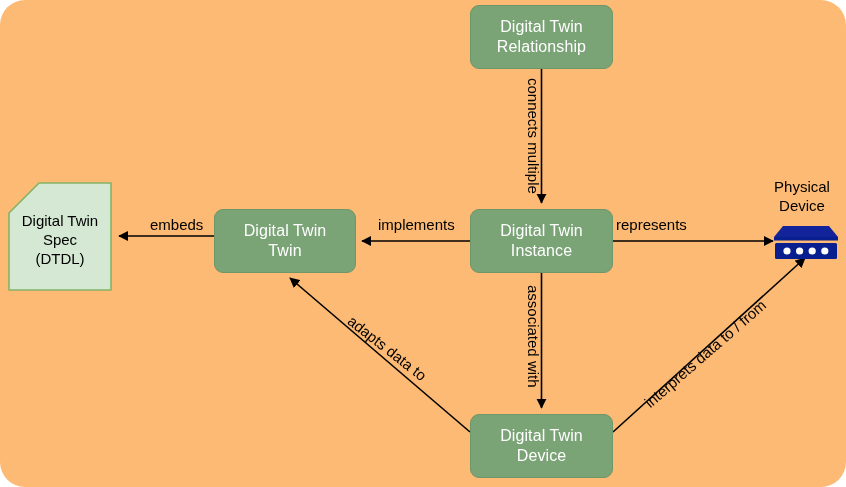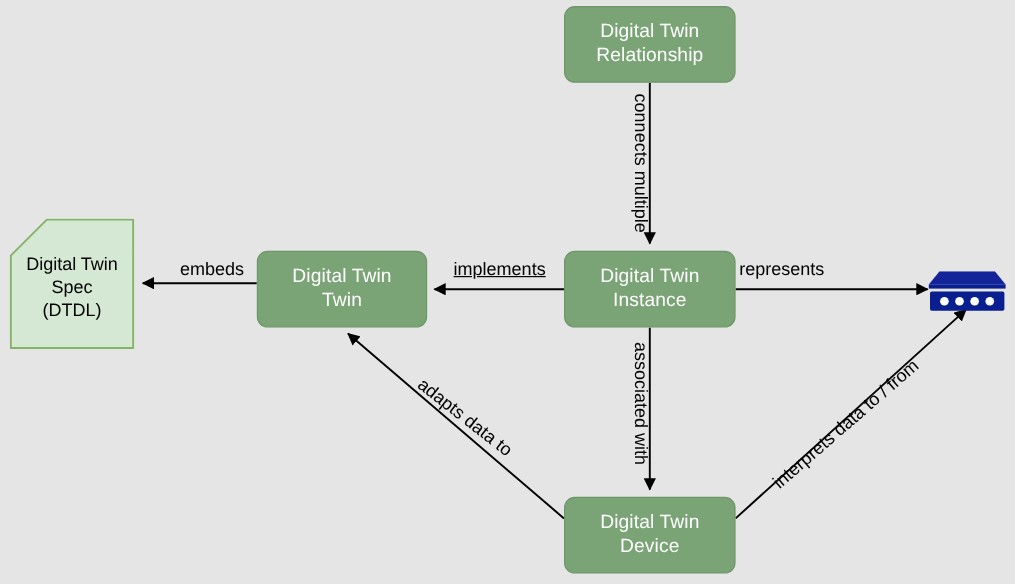--- a/index.html
+++ b/index.html
@@ -8,22 +8,23 @@
     padding: 0;
     background: #ffffff;
   }
   body {
     font-family: "Liberation Sans", sans-serif;
   }
   #canvas {
     position: relative;
     width: 846px;
     height: 487px;
-    background: #e5e5e5;
+    background: #fdba74;
     overflow: hidden;
+    border-radius: 25px;
   }
   #edges {
     position: absolute;
     left: 0;
     top: 0;
     width: 846px;
     height: 487px;
   }
 
   
@@ -105,21 +106,21 @@
   
   .edge-label {
     position: absolute;
     color: #000000;
     font-size: 15px;
     line-height: 17px;
     white-space: nowrap;
     background: transparent;
   }
   #lbl-embeds      { left: 150px; top: 216px; }
-  #lbl-implements  { left: 378px; top: 216px; text-decoration: underline; }
+  #lbl-implements  { left: 378px; top: 216px; }
   #lbl-represents  { left: 616px; top: 216px; }
 
   #lbl-connects {
     left: 542px;
     top: 78px;
     transform: rotate(90deg);
     transform-origin: 0 0;
   }
   #lbl-associated {
     left: 542px;
@@ -214,20 +215,24 @@
       <path d="M 31 1 L 103 1 L 103 108 L 1 108 L 1 31 Z" fill="#D5E8D4" stroke="#82B366" stroke-width="1.6" stroke-linejoin="round"></path>
     </svg>
     <div class="spec-label">
       <span>Digital Twin</span>
       <span>Spec</span>
       <span>(DTDL)</span>
     </div>
   </div>
 
   <div id="node-device">
+    <div class="device-caption">
+      <span>Physical</span><br>
+      <span>Device</span>
+    </div>
     <svg class="device-icon" viewBox="0 0 68 34" width="68" height="34">
 
       <path d="M 11 0 L 57 0 L 66 11 L 2 11 Z" fill="#13249B"></path>
       <rect x="2" y="11" width="64" height="3.5" fill="#0A1F8F"></rect>
 
       <rect x="3" y="17" width="62" height="16" rx="1.5" fill="#0A1F8F"></rect>
       <circle cx="15" cy="25" r="3.6" fill="#ffffff"></circle>
       <circle cx="27.6" cy="25" r="3.6" fill="#ffffff"></circle>
       <circle cx="40.2" cy="25" r="3.6" fill="#ffffff"></circle>
       <circle cx="52.8" cy="25" r="3.6" fill="#ffffff"></circle>

